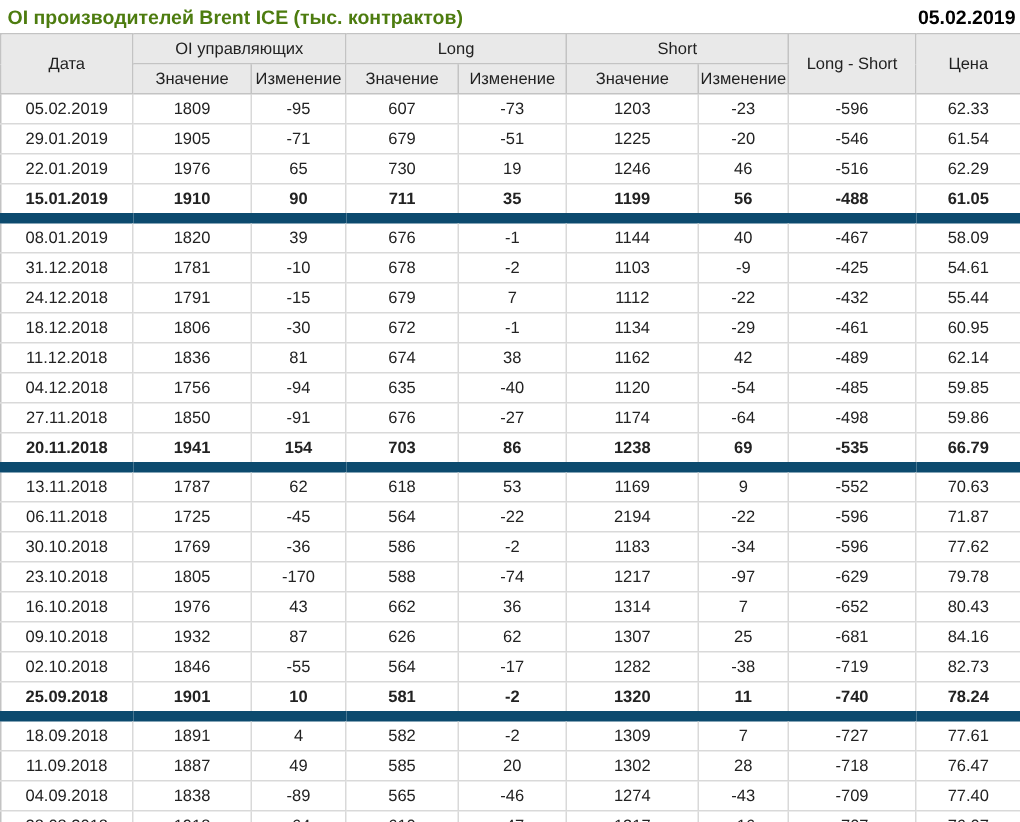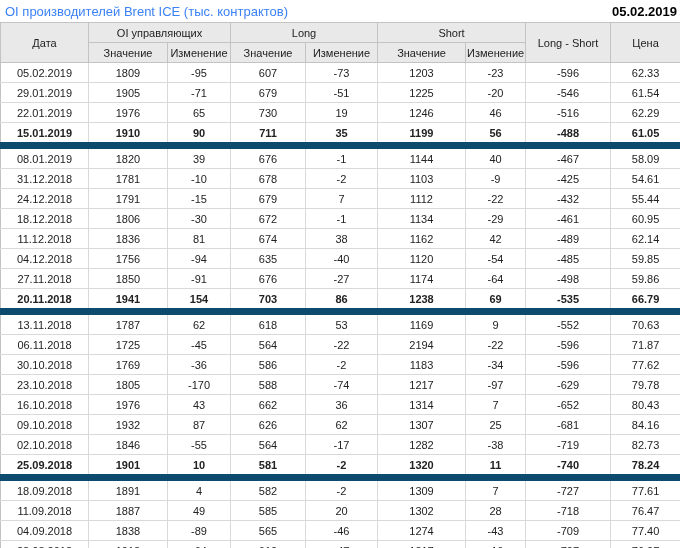--- a/index.html
+++ b/index.html
@@ -11,21 +11,21 @@
     overflow:hidden;
   }
   .titlebar{
     height:22px;
     display:flex;
     justify-content:space-between;
     align-items:center;
     padding:0 3px 0 5px;
     box-sizing:border-box;
   }
-  .page-title{font-size:13px;font-weight:normal;color:#3b82f6;white-space:nowrap;}
+  .page-title{font-size:13px;font-weight:bold;color:#4d7c0f;white-space:nowrap;}
   .report-date{font-size:13px;font-weight:bold;color:#000;white-space:nowrap;}
   table.data{
     border-collapse:collapse;
     table-layout:fixed;
     width:680px;
     box-sizing:border-box;
   }
   table.data th{
     background:#e9e9e9;
     border:1px solid #c3c3c3;

